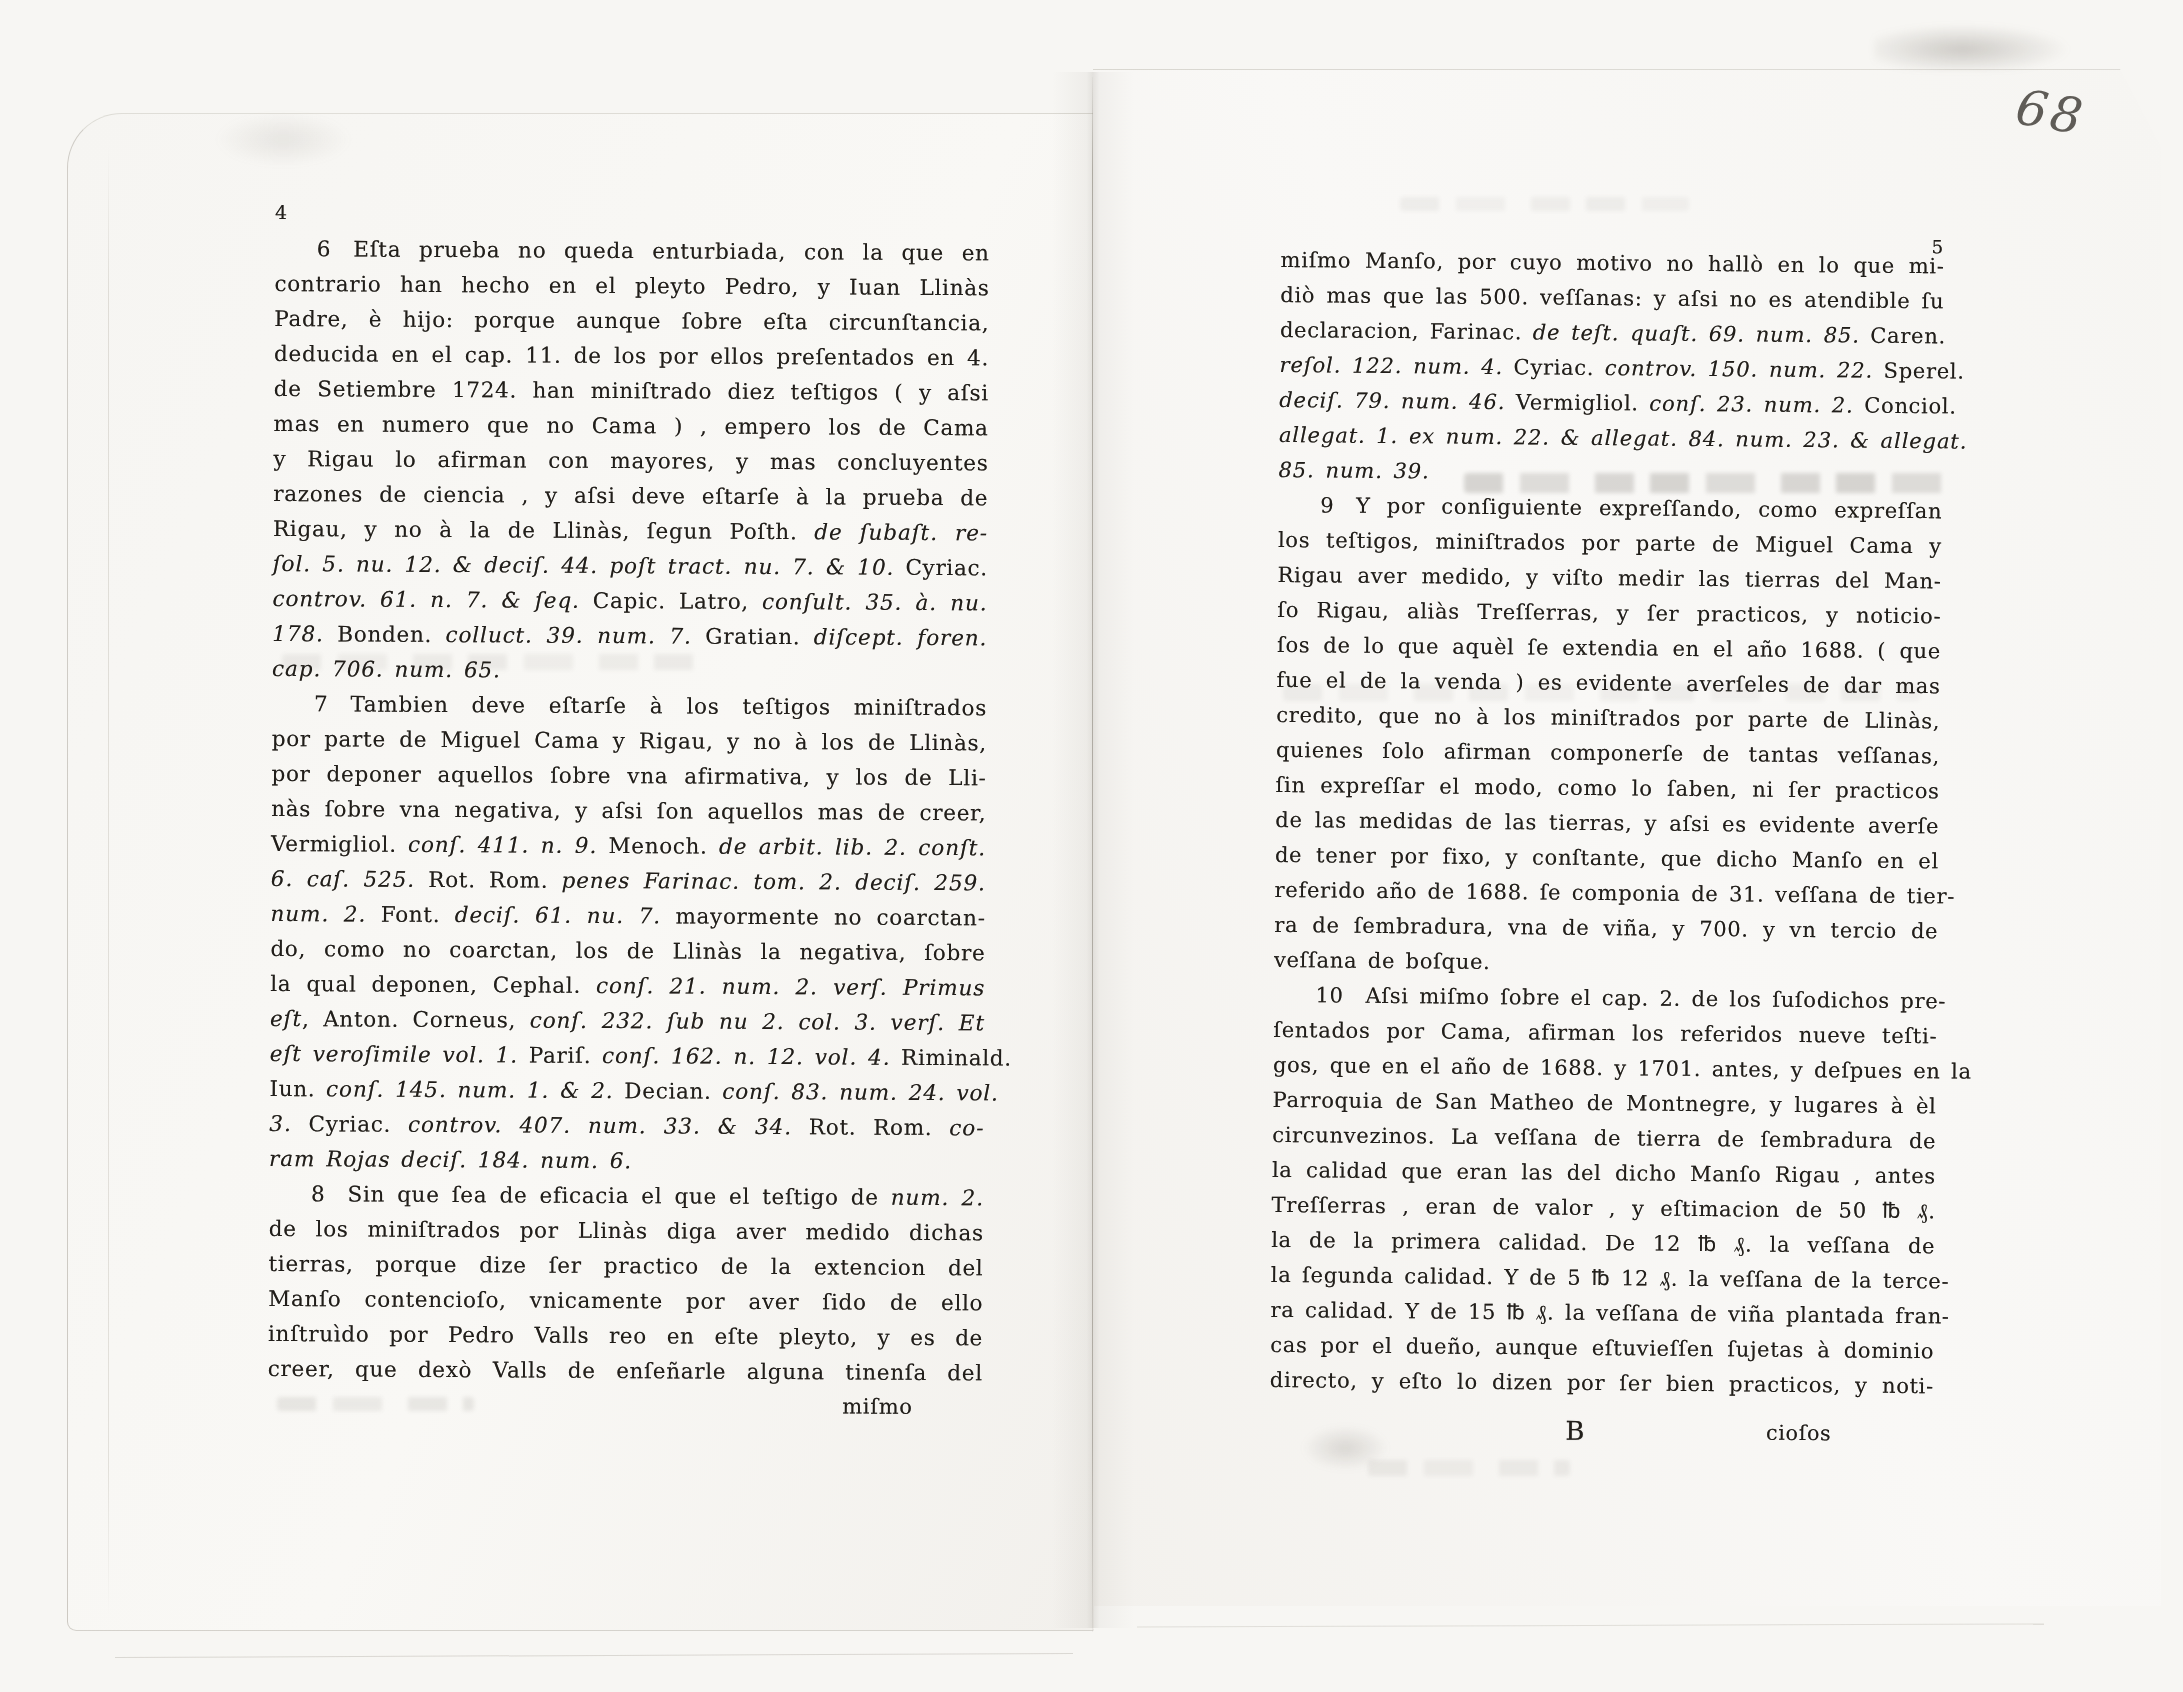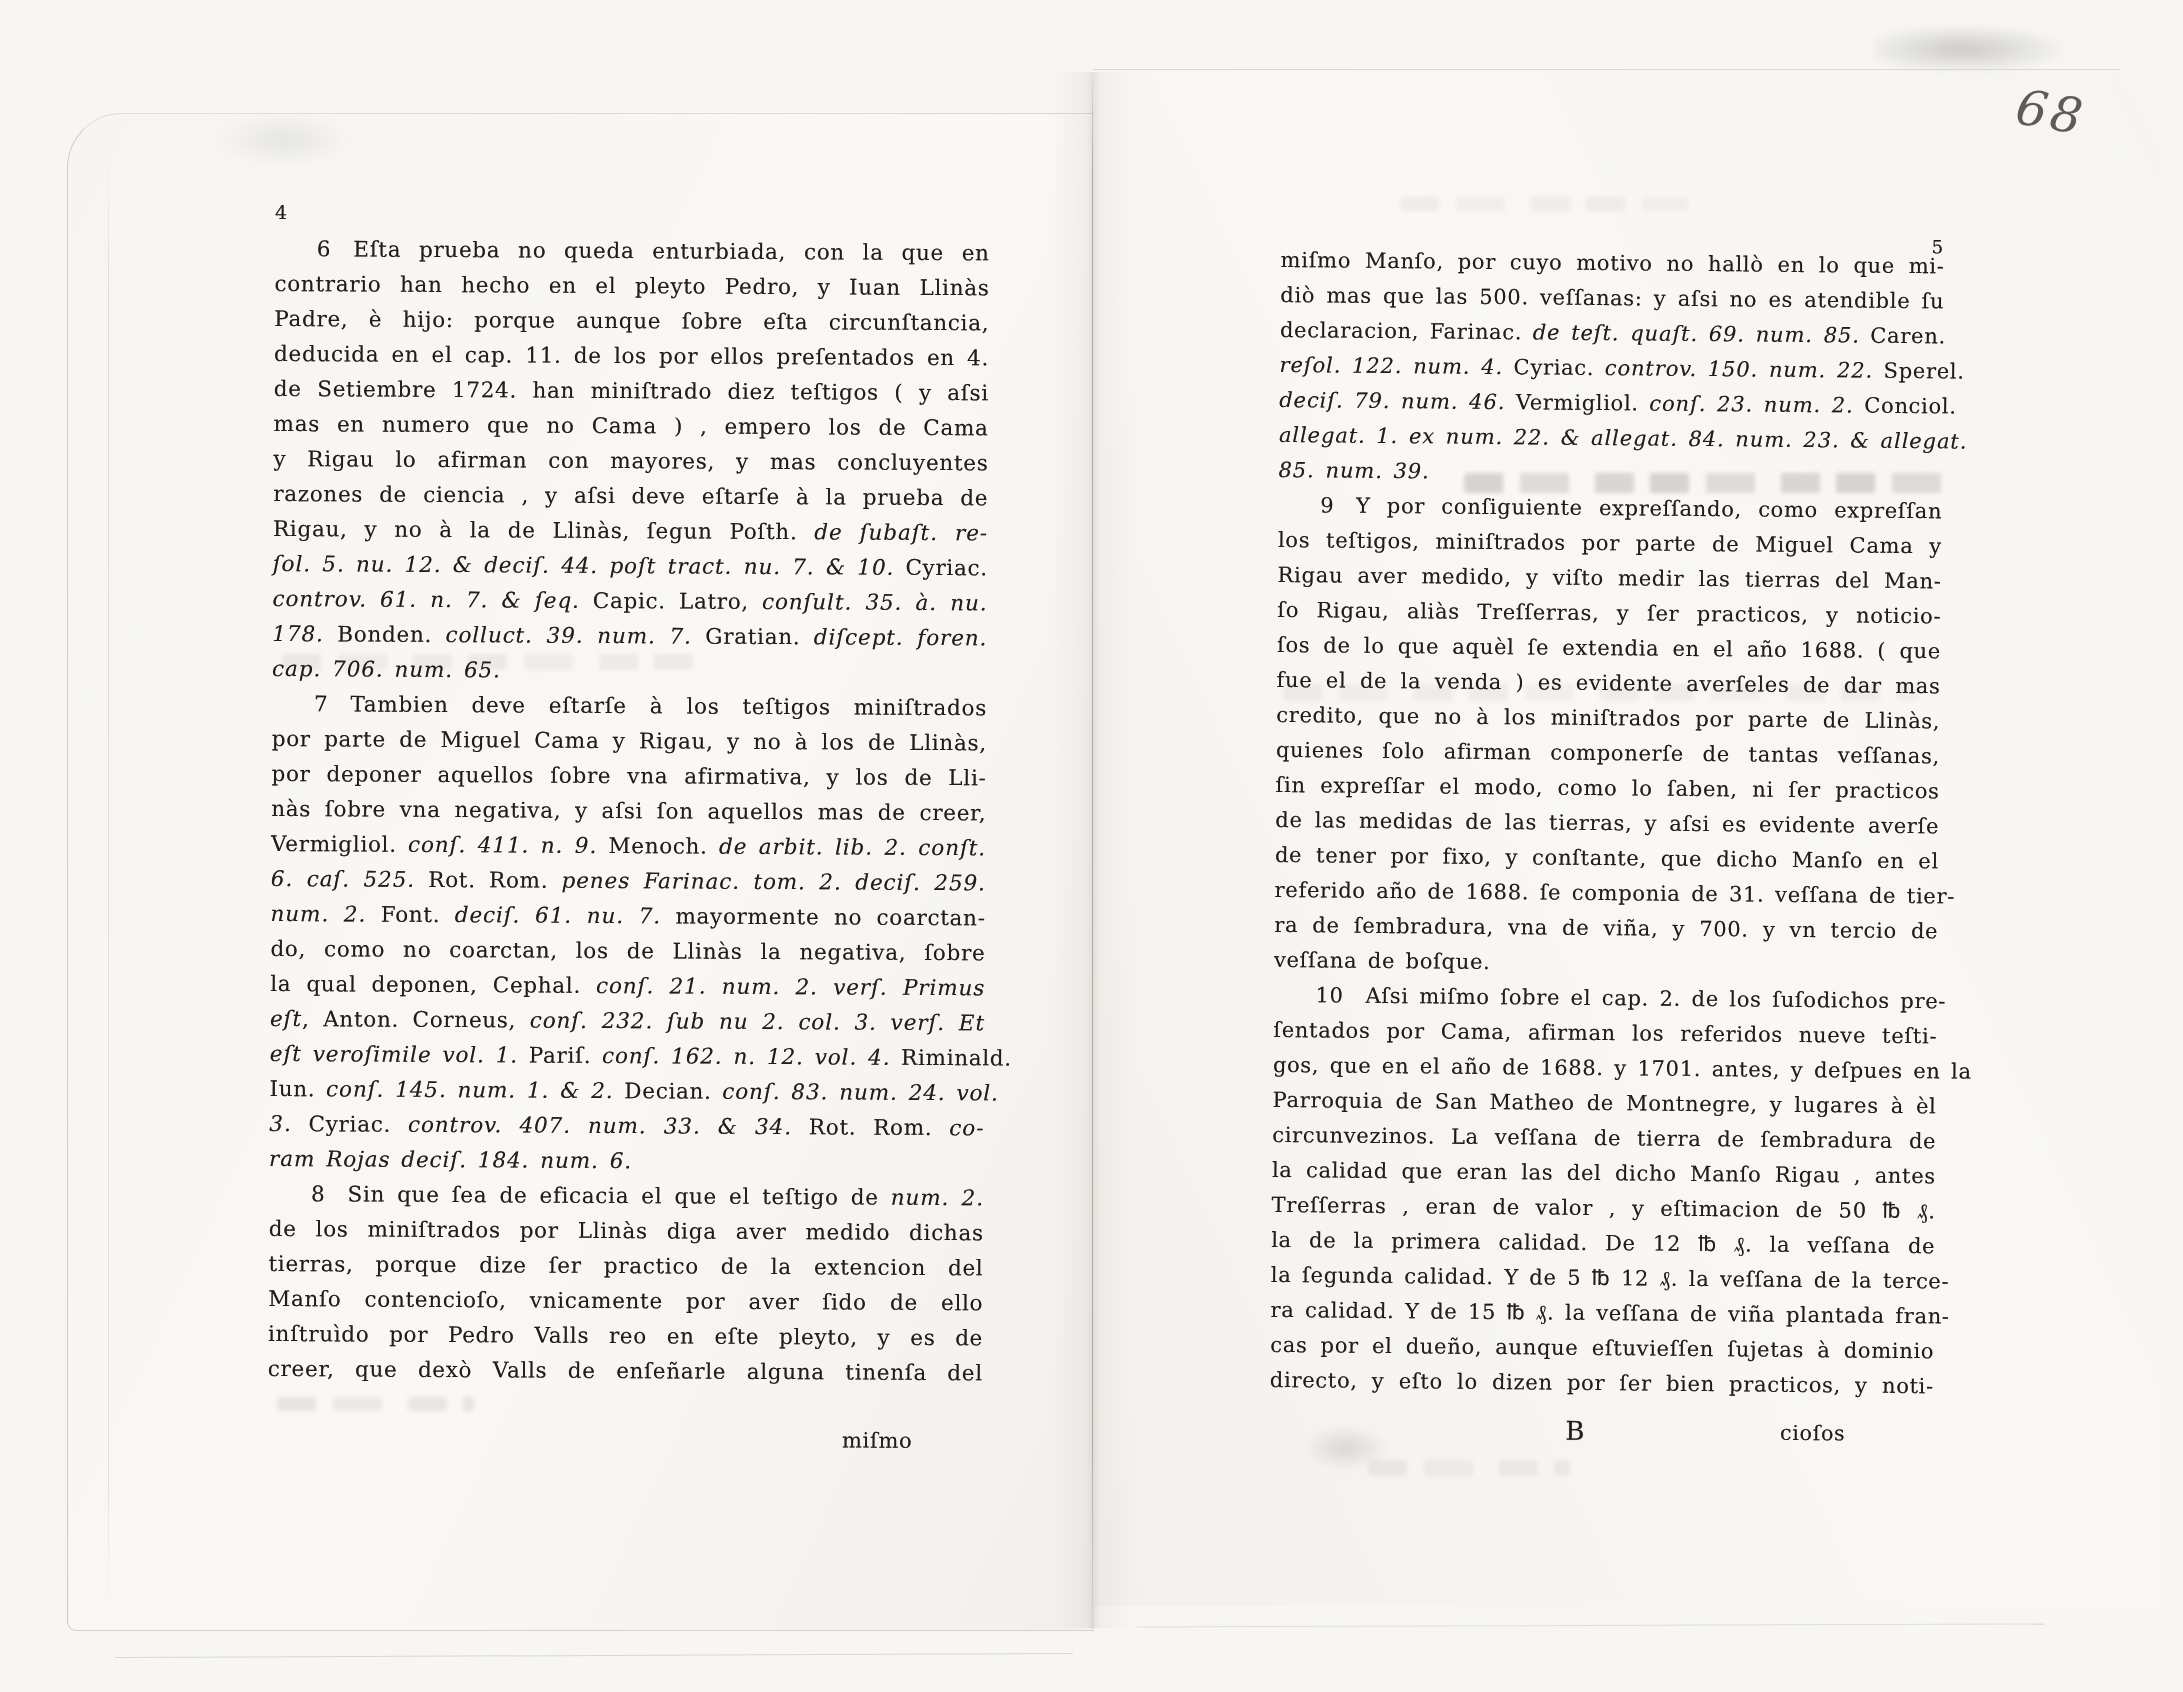--- a/index.html
+++ b/index.html
@@ -92,27 +92,27 @@
     position:absolute;font-size:19px;line-height:19px;
     text-shadow:0 0 0.6px rgba(30,26,20,.55);
   }
   .page.left .pagenum{left:0;top:0;}
   .page.right .pagenum{right:0.9px;top:3.7px;font-size:18.3px;}
   .row-catch{position:relative;height:35px;line-height:35px;}
   .cw{
     position:absolute;font-size:21px;
     text-shadow:0 0 0.6px rgba(30,26,20,.55);
   }
-  .page.left .cw{right:70px;margin-top:34px;}
+  .page.left .cw{right:70px;}
   .sigrow{position:relative;height:37px;line-height:37px;margin-top:12px;}
   .sig{
     position:absolute;left:296px;font-size:26px;
     text-shadow:0 0 0.7px rgba(30,26,20,.6);
   }
-  .sigrow .cw{right:88px;font-size:20.6px;}
+  .sigrow .cw{right:102px;font-size:20.6px;}
   
   .folio-hand{
     position:absolute;left:2016px;top:88px;
     font-family:"DejaVu Serif","Liberation Serif",serif;
     font-style:italic;font-size:49px;line-height:50px;
     letter-spacing:3.7px;color:#4b4742;
     transform:rotate(10deg);opacity:.88;
   }
 </style>
 </head>

